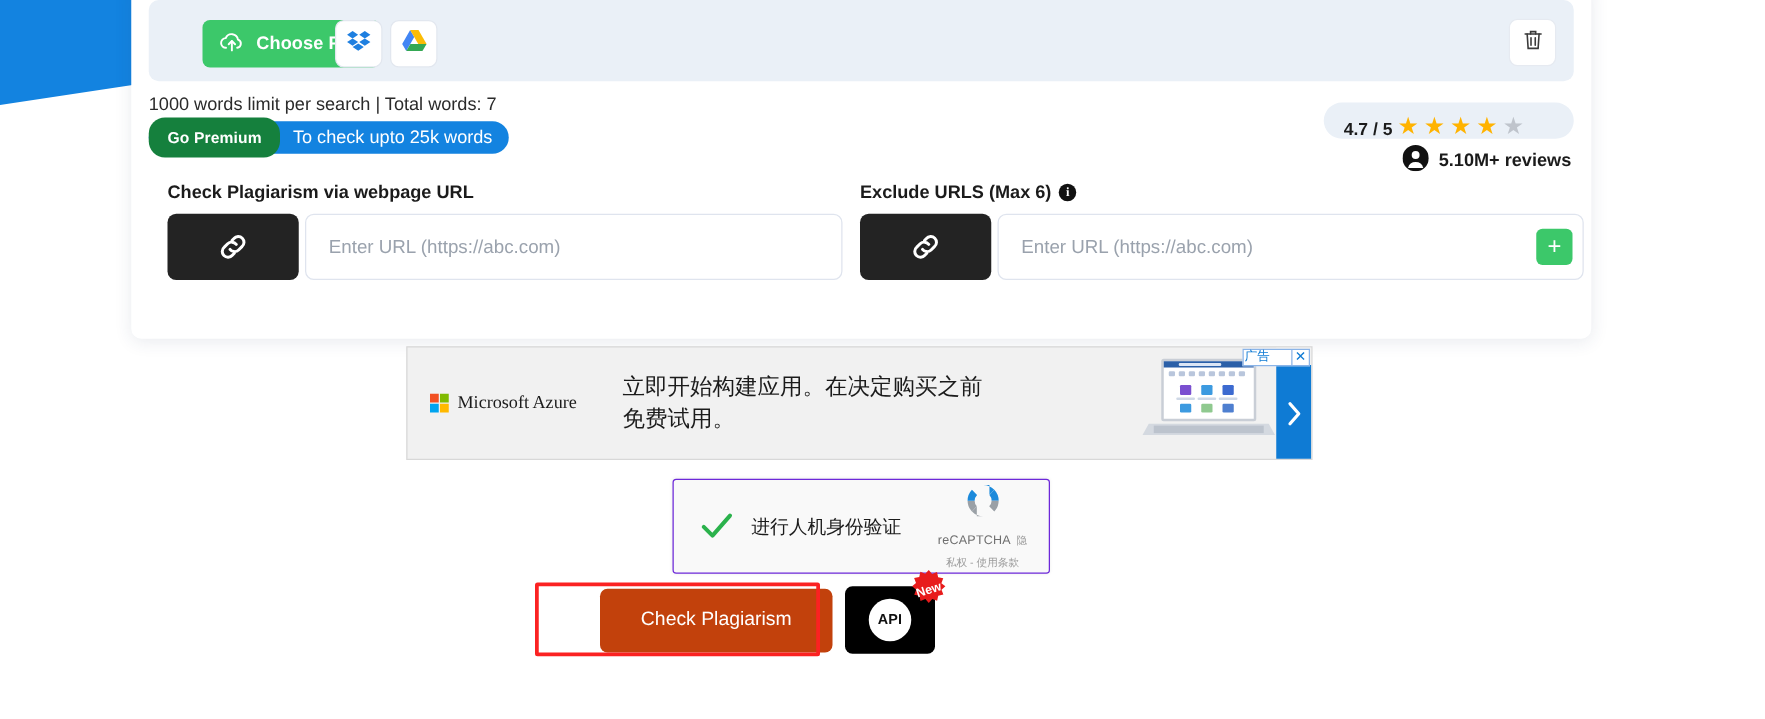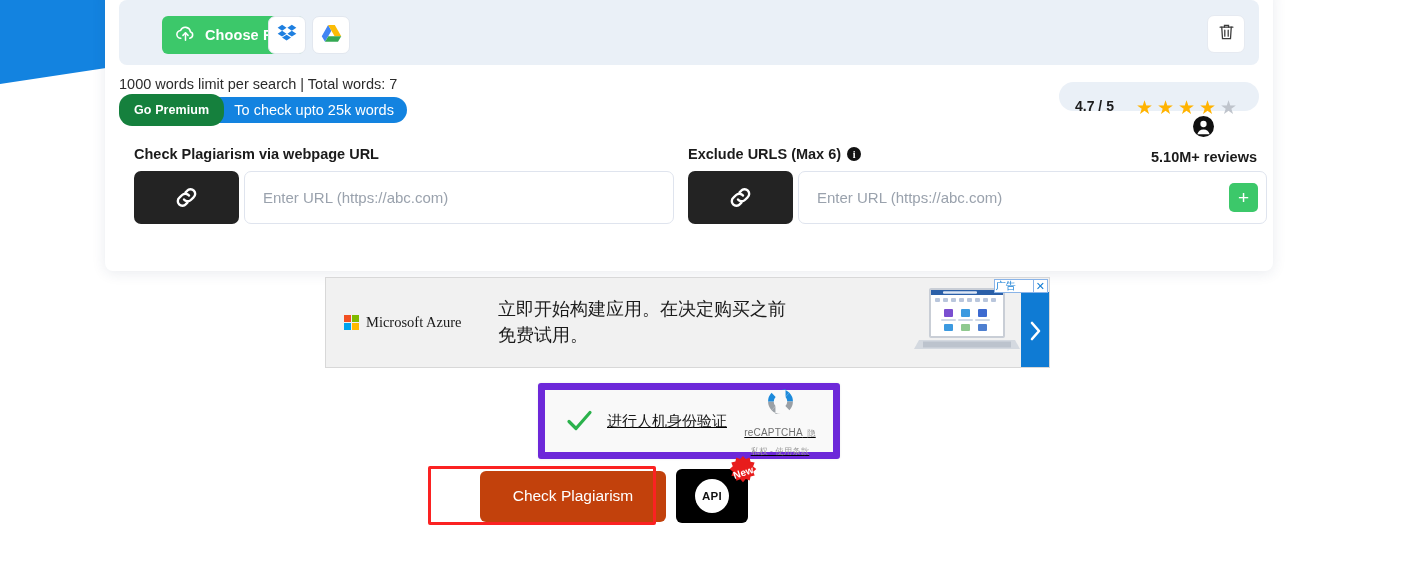--- a/index.html
+++ b/index.html
@@ -65,31 +65,30 @@
     padding: 16px 15px; letter-spacing: .1px;
   }
   .premium-pill .txt {
     color: #fff; font-size: 14.5px; font-weight: 500; margin-left: 10px;
     white-space: nowrap;
   }
 
   
   .rating-pill {
     position: absolute; right: 14px; top: 96px; height: 29px; min-width: 200px;
-    background: #eaf0f7; border-radius: 15px; display: flex; align-items: flex-start;
-    padding: 16px 14px 0 16px; gap: 22px;
+    background: #eaf0f7; border-radius: 15px; display: flex; align-items: flex-end;
+    padding: 4px 14px 0 16px; gap: 4px;
   }
   .rating-val { font-size: 14px; font-weight: 700; color: #1b1b1b; white-space: nowrap; }
   .stars { display: flex; gap: 4px; }
   .star { font-size: 19px; line-height: 1; color: #ffb300; }
   .star.half { color: #bfc4cc; }
   .reviews-row {
     position: absolute; right: 16px; top: 130px; display: flex; align-items: center;
     gap: 8px;
-    flex-direction: column;
   }
   .reviews-row .txt { font-size: 14.5px; font-weight: 600; color: #1b1b1b; white-space: nowrap; }
 
   
   .field-group { position: absolute; top: 160px; }
   .field-group.left { left: 29px; width: 540px; }
   .field-group.right { left: 583px; width: 570px; }
   .field-label {
     font-size: 14.5px; font-weight: 700; color: #1b1b1b; margin-bottom: 9px;
     display: flex; align-items: center; gap: 6px; white-space: nowrap;
@@ -144,23 +143,23 @@
   .ad-meta {
     position: absolute; right: 1px; top: 1px; display: flex; align-items: center; gap: 16px;
     background: #fff; border: 1px solid #8ab4e8; height: 14px;
   }
   .ad-meta .label { font-size: 10px; color: #0f7bd4; padding: 0 1px; line-height: 12px; }
   .ad-meta .close { font-size: 11px; color: #0f7bd4; padding: 0 2px; line-height: 12px; cursor: pointer; border-left: 1px solid #8ab4e8; }
 
   
   .recaptcha {
     position: absolute; left: 538px; top: 383px; width: 302px; height: 76px;
-    background: #f9f9f9; border: 7px solid #6d28d9; border-radius: 3px;
+    background: #f9f9f9; border: 1px solid #6d28d9; border-radius: 3px;
     box-shadow: 0 0 3px rgba(0,0,0,.07);
-    display: flex; align-items: center; text-decoration: underline;
+    display: flex; align-items: center;
   }
   .rc-check { margin-left: 20px; width: 28px; height: 28px; }
   .rc-text {
     margin-left: 14px; font-size: 15px; color: #1b1b1b;
     font-family: "Liberation Sans", sans-serif;
   }
   .rc-brand {
     margin-left: auto; margin-right: 16px; text-align: center; width: 74px;
   }
   .rc-brand .name { font-size: 10px; color: #6f6f6f; letter-spacing: .2px; margin-top: 2px; }

